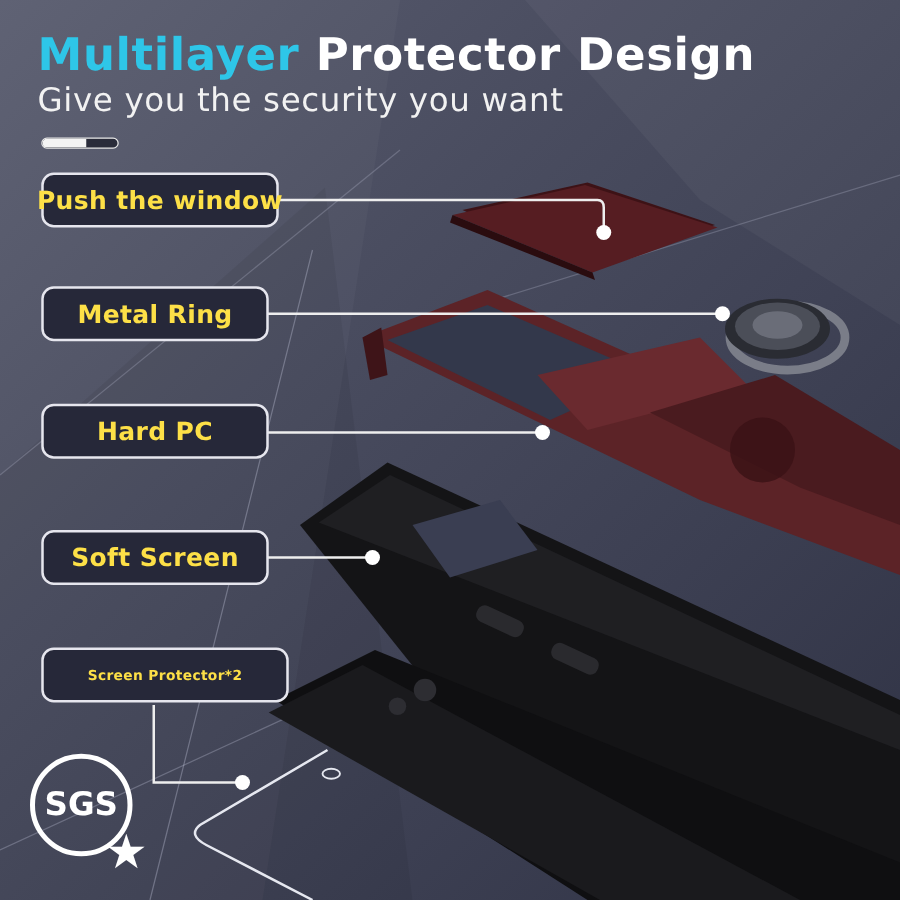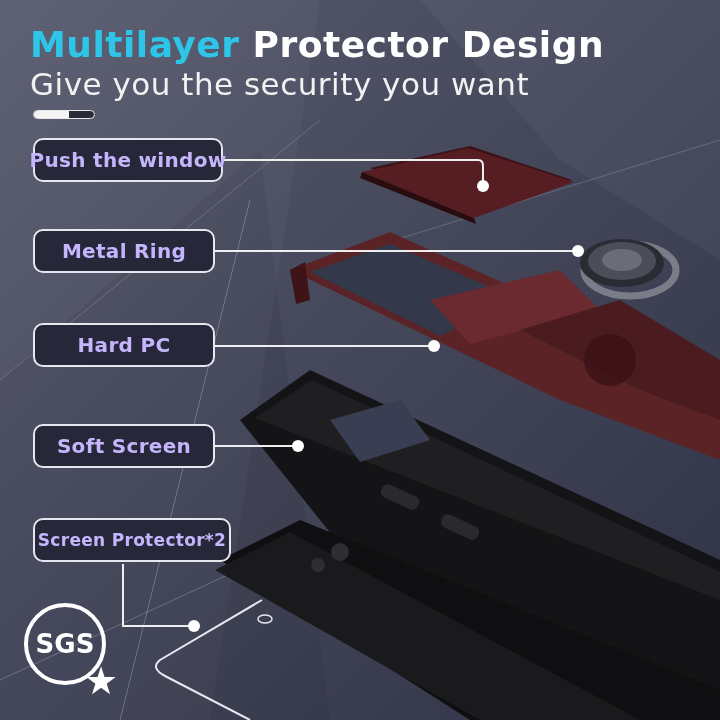--- a/index.html
+++ b/index.html
@@ -3,26 +3,26 @@
 <meta charset="utf-8">
 <style>
   html, body { margin:0; padding:0; }
   body { width:720px; height:720px; overflow:hidden; font-family:"DejaVu Sans", sans-serif; }
   .stage { position:relative; width:720px; height:720px; overflow:hidden;
     background: linear-gradient(135deg, #5a5d70 0%, #4a4d60 35%, #3c3f52 70%, #2f3244 100%); }
   .facets { position:absolute; inset:0; }
   .title { position:absolute; left:30px; top:24px; font-size:36px; font-weight:bold; letter-spacing:0.5px; white-space:nowrap; }
   .title .accent { color:#2ec6e8;text-align:center; }
   .title .rest { color:#ffffff; }
-  .subtitle { position:absolute; left:30px; top:66px; font-size:31px; color:#f2f2f2; letter-spacing:0.5px; white-space:nowrap; }
+  .subtitle { position:absolute; left:30px; top:66px; font-size:26px; color:#f2f2f2; letter-spacing:0.5px; white-space:nowrap; }
   .progress { position:absolute; left:33px; top:110px; width:60px; height:7px; border:1.5px solid #e8e8e8; border-radius:5px; background:#2a2c3a; overflow:hidden; }
   .progress .fill { width:58%; height:100%; background:#f4f4f4; }
-  .label-box { position:absolute; left:33px; height:44px; border:2px solid #e6e6ee; border-radius:10px; background:#262839; color:#c4b5fd;
+  .label-box { position:absolute; left:33px; height:44px; border:2px solid #e6e6ee; border-radius:10px; background:#262839; color:#fde047;
     display:flex; align-items:center; justify-content:center; font-weight:bold; font-size:20px; box-sizing:border-box; white-space:nowrap; letter-spacing:0.3px; }
-  .label-box.small { font-size:17px; }
+  .label-box.small { font-size:11px; }
   .svgwrap { position:absolute; inset:0; }
   .sgs { position:absolute; left:24px; top:603px; width:82px; height:82px; border:4px solid #fff; border-radius:50%; box-sizing:border-box;
     display:flex; align-items:center; justify-content:center; color:#fff; font-weight:bold; font-size:26px; }
   .star { position:absolute; left:84px; top:662px; font-size:38px; color:#fff; line-height:1; }
 </style>
 </head>
 <body>
 
 <div class="stage">
 

